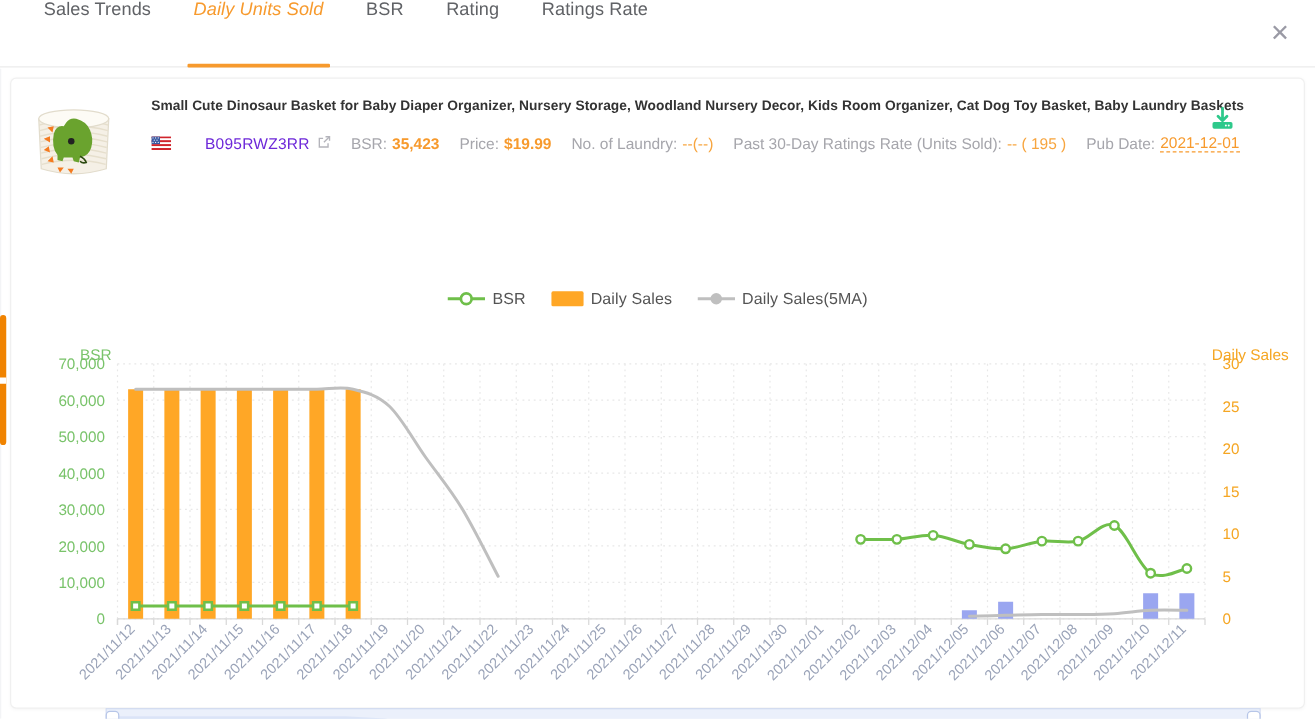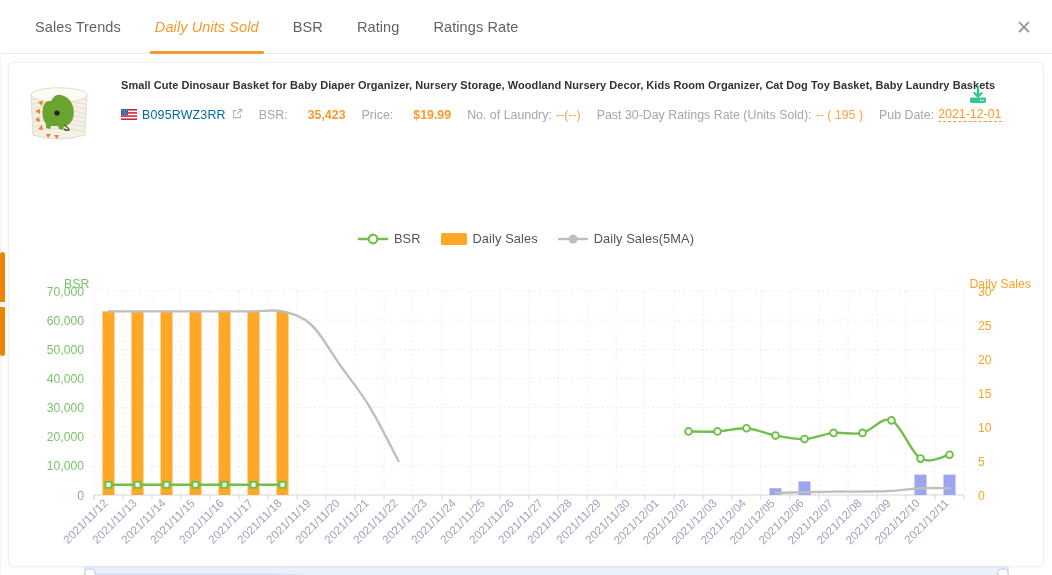--- a/index.html
+++ b/index.html
@@ -13,44 +13,44 @@
   .panel{position:relative;width:1052px;height:575px;background:#fff;box-sizing:border-box;}
 
   
   .edge-scroll{position:absolute;left:0;top:252px;width:5px;height:104px;background:#f08300;border-radius:3px;}
   .edge-scroll .gap{position:absolute;left:0;top:50px;width:5px;height:5px;background:#fff;}
   .edge-rail{position:absolute;left:0;top:55px;width:1px;height:520px;background:#f3f4f6;}
 
   
   .tabbar{position:absolute;left:0;top:0;width:1052px;height:54px;border-bottom:1px solid #ebebeb;box-sizing:border-box;}
   .tabs{display:flex;align-items:center;height:54px;padding-left:18px;}
-  .tab{position:relative;height:54px;display:flex;align-items:center;padding:0 17px;
+  .tab{position:relative;height:54px;display:flex;padding:0 17px;
        font-size:14.5px;color:#606266;cursor:pointer;white-space:nowrap;letter-spacing:.1px;}
   .tab.active{color:#f79a2d;font-style:italic;}
   .tab.active:after{content:"";position:absolute;left:12px;right:12px;bottom:0;height:3px;background:#f79a2d;border-radius:1px;}
   .close-btn{position:absolute;right:14px;top:13px;width:28px;height:28px;display:flex;align-items:center;
              justify-content:center;cursor:pointer;color:#9a9aa5;font-size:19px;line-height:1;font-weight:300;}
 
   
   .card{position:absolute;left:8px;top:62px;width:1036px;height:505px;background:#fff;
         border:1px solid #f0f0f0;border-radius:5px;box-sizing:border-box;
         box-shadow:0 1px 3px rgba(0,0,0,.04);}
 
   
   .prod{position:absolute;left:10px;top:9px;right:46px;}
   .thumb{position:absolute;left:0;top:1px;width:80px;height:80px;border-radius:4px;overflow:hidden;
          background:#fff;}
   .prod-body{margin-left:102px;}
   .prod-title{font-size:11px;font-weight:bold;color:#333;line-height:22px;margin:2px 0 0 0;letter-spacing:.05px;}
   .meta{margin-top:11px;display:flex;align-items:center;font-size:12.4px;color:#a6a6ac;white-space:nowrap;}
   .meta .grp{display:flex;align-items:center;margin-right:16px;}
   .flag{width:16px;height:11px;margin-right:5px;display:inline-block;position:relative;overflow:hidden;border:0;}
-  .asin{color:#0369a1;letter-spacing:.2px;}
+  .asin{color:#6d28d9;letter-spacing:.2px;margin-left:22px;}
   .ext-ic{margin-left:6px;color:#b4b4bb;font-size:11px;}
-  .v-orange{color:#f79a2d;font-weight:bold;margin-left:20px;}
+  .v-orange{color:#f79a2d;font-weight:bold;margin-left:4px;}
   .v-orange-light{color:#f7a53f;margin-left:4px;}
   .pub-val{color:#f79a2d;border-bottom:1px dashed #f79a2d;margin-left:4px;cursor:pointer;}
   .dl-ic{position:absolute;right:8px;top:12px;width:22px;height:22px;cursor:pointer;}
 
   
   .legend{position:absolute;left:0;right:0;top:168px;display:flex;justify-content:center;align-items:center;gap:20px;}
   .lg{display:flex;align-items:center;font-size:12.8px;color:#545454;cursor:pointer;}
   .lg .sym{margin-right:6px;display:inline-flex;align-items:center;}
   .lg-txt{letter-spacing:.1px;}
 

